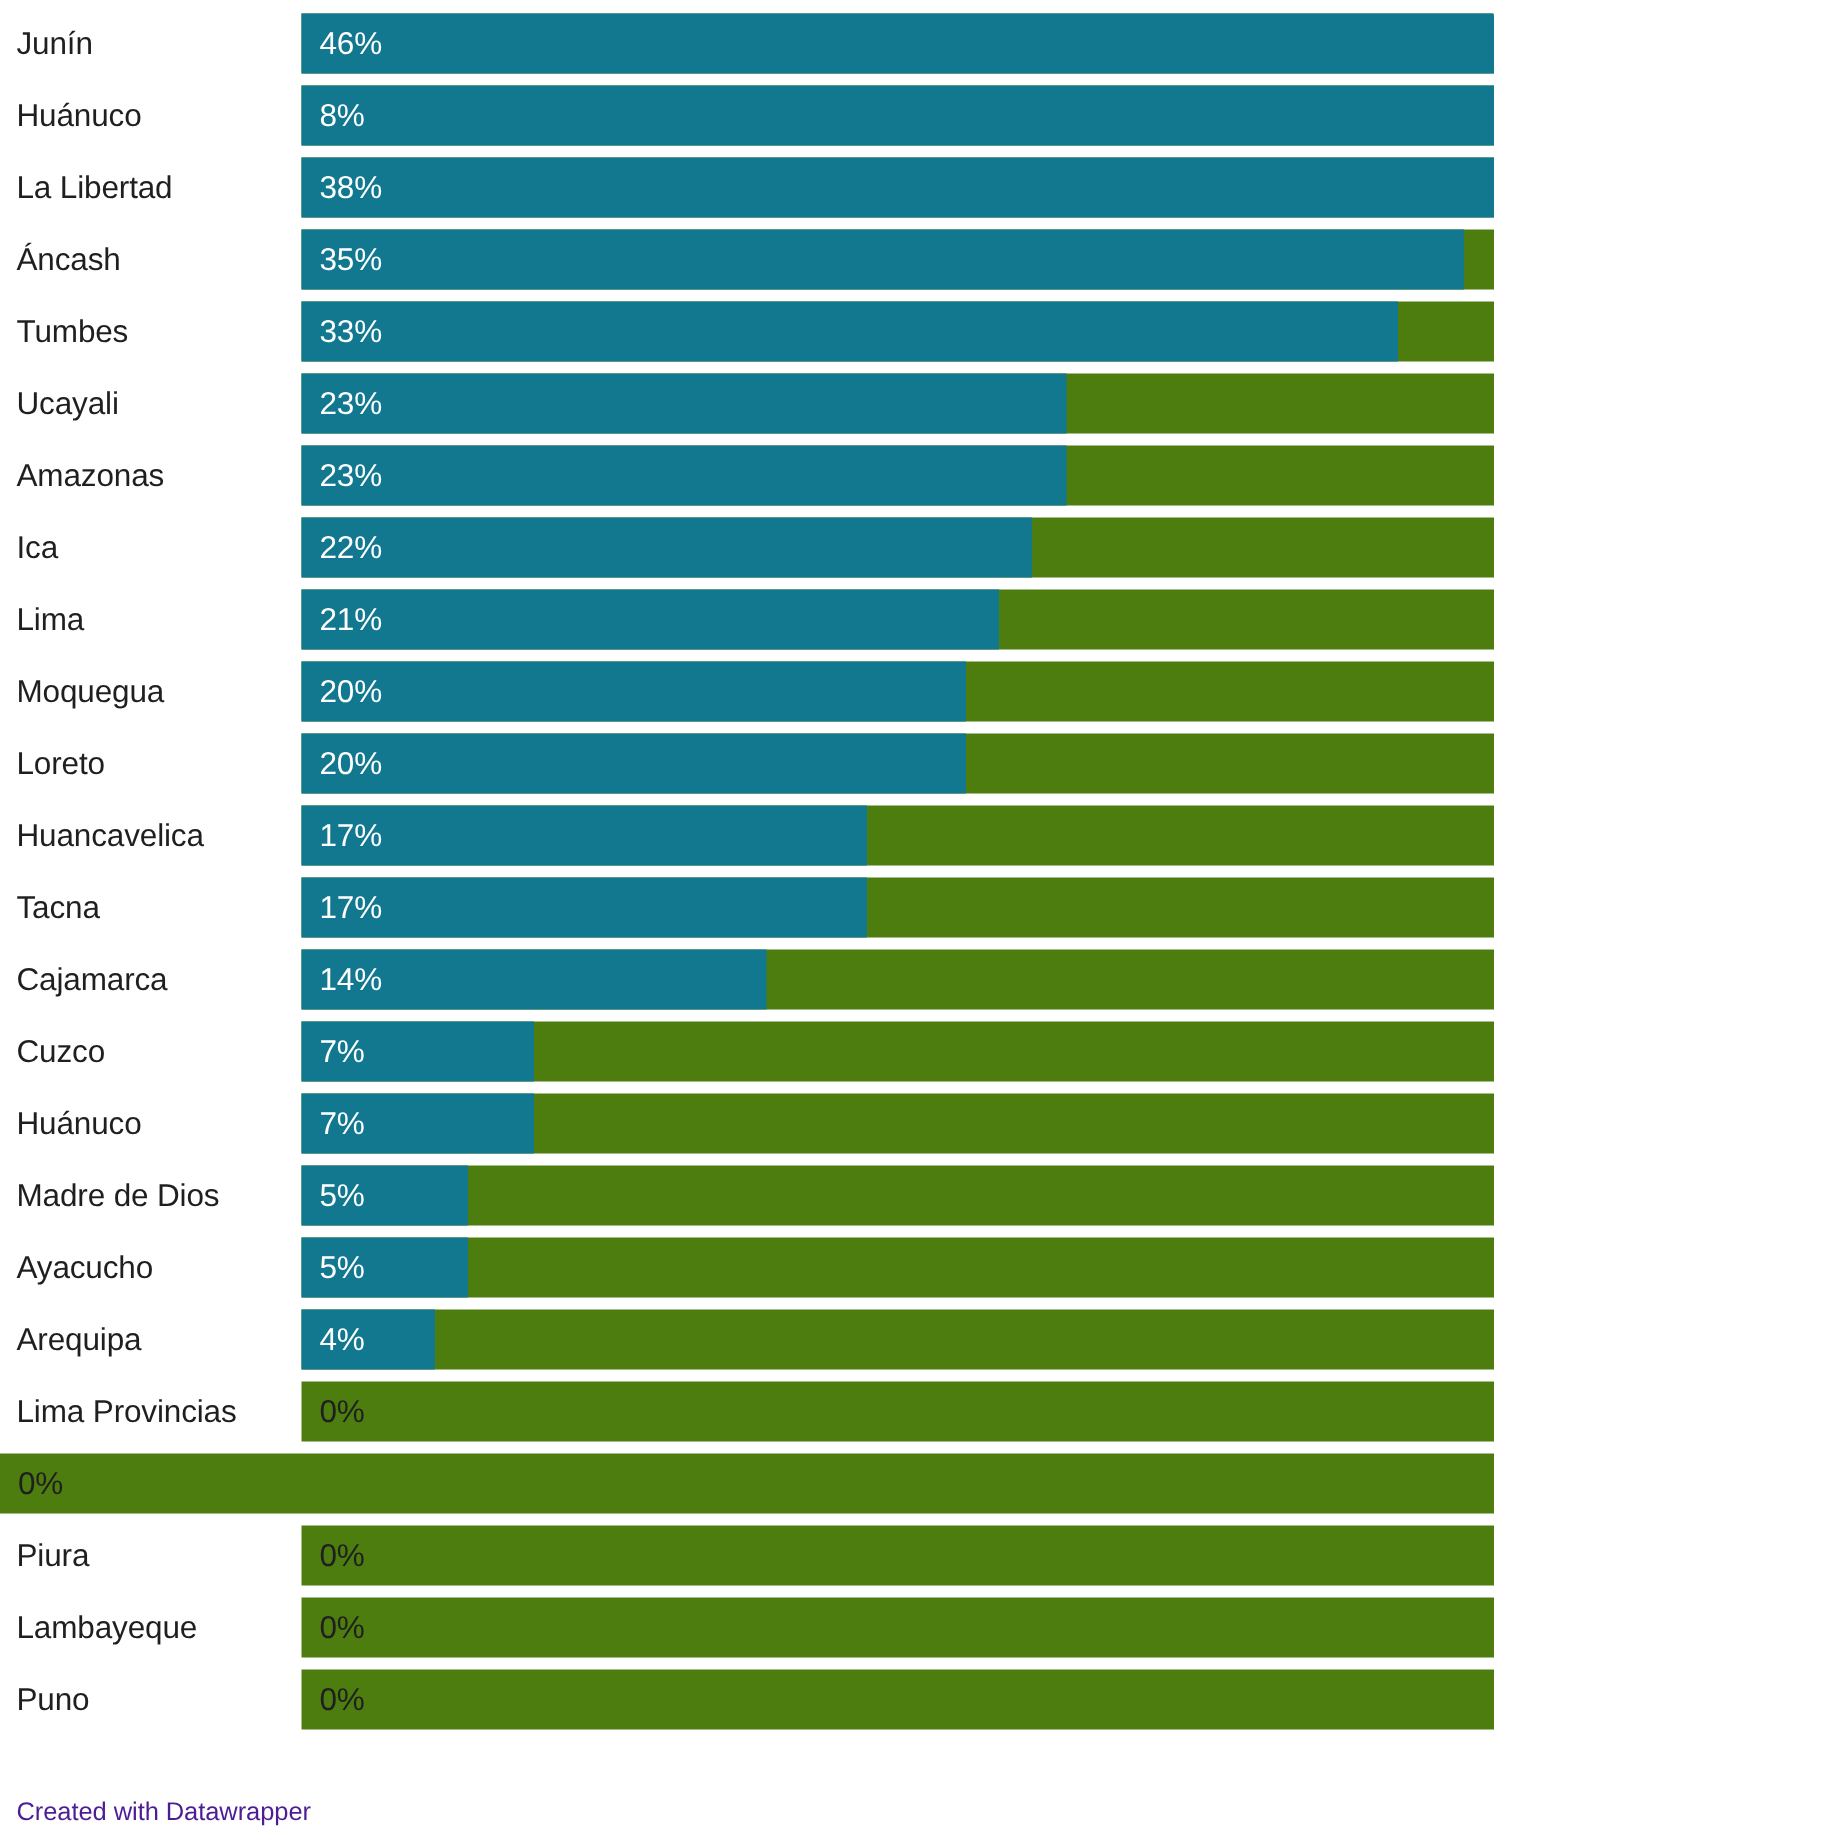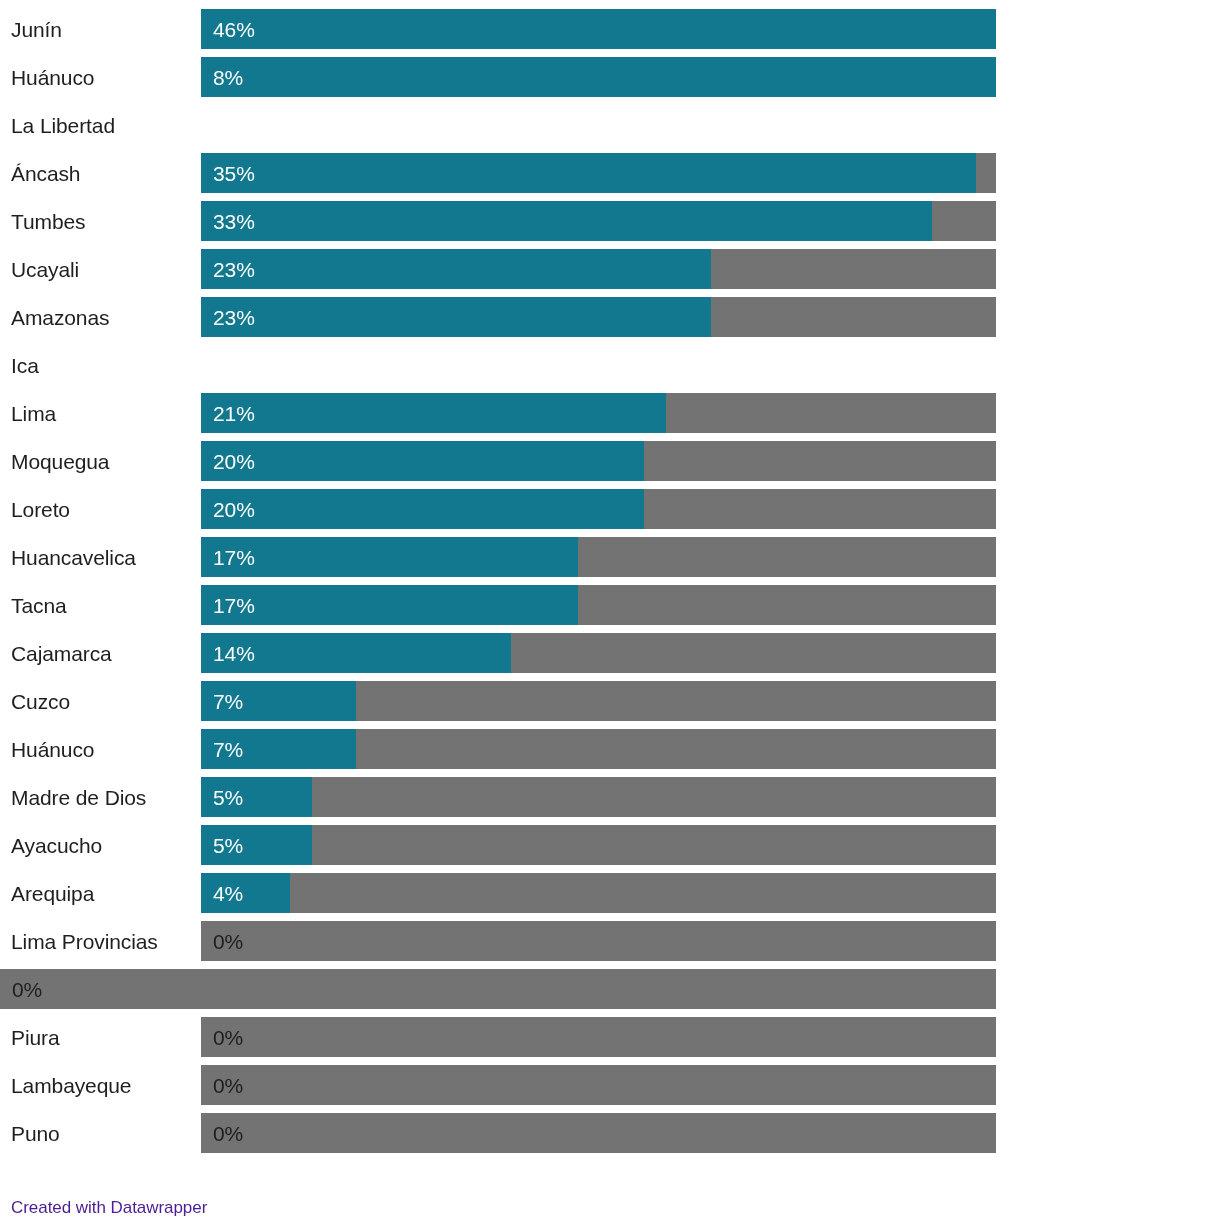--- a/index.html
+++ b/index.html
@@ -46,21 +46,21 @@
     line-height: 1;
     color: #1f1f1f;
     letter-spacing: -0.1px;
     white-space: nowrap;
   }
 
   .track {
     position: relative;
     flex: 1 1 auto;
     height: 40px;
-    background: #737373;
+    background: #4d7c0f;
     overflow: visible;
   }
 
   .bar-fill {
     position: absolute;
     left: 0;
     top: 0;
     height: 40px;
     background: #11788f;
   }
@@ -110,20 +110,24 @@
       </div>
       <div class="bar-row">
         <div class="row-label">Huánuco</div>
         <div class="track">
           <div class="bar-fill" style="width: 97.8261%; background: rgb(17, 120, 143);"></div>
           <div class="bar-value">8%</div>
         </div>
       </div>
       <div class="bar-row">
         <div class="row-label">La Libertad</div>
+        <div class="track">
+          <div class="bar-fill" style="width: 82.6087%; background: rgb(17, 120, 143);"></div>
+          <div class="bar-value">38%</div>
+        </div>
       </div>
       <div class="bar-row">
         <div class="row-label">Áncash</div>
         <div class="track">
           <div class="bar-fill" style="width: 76.087%; background: rgb(17, 120, 143);"></div>
           <div class="bar-value">35%</div>
         </div>
       </div>
       <div class="bar-row">
         <div class="row-label">Tumbes</div>
@@ -141,20 +145,24 @@
       </div>
       <div class="bar-row">
         <div class="row-label">Amazonas</div>
         <div class="track">
           <div class="bar-fill" style="width: 50%; background: rgb(17, 120, 143);"></div>
           <div class="bar-value">23%</div>
         </div>
       </div>
       <div class="bar-row">
         <div class="row-label">Ica</div>
+        <div class="track">
+          <div class="bar-fill" style="width: 47.8261%; background: rgb(17, 120, 143);"></div>
+          <div class="bar-value">22%</div>
+        </div>
       </div>
       <div class="bar-row">
         <div class="row-label">Lima</div>
         <div class="track">
           <div class="bar-fill" style="width: 45.6522%; background: rgb(17, 120, 143);"></div>
           <div class="bar-value">21%</div>
         </div>
       </div>
       <div class="bar-row">
         <div class="row-label">Moquegua</div>

